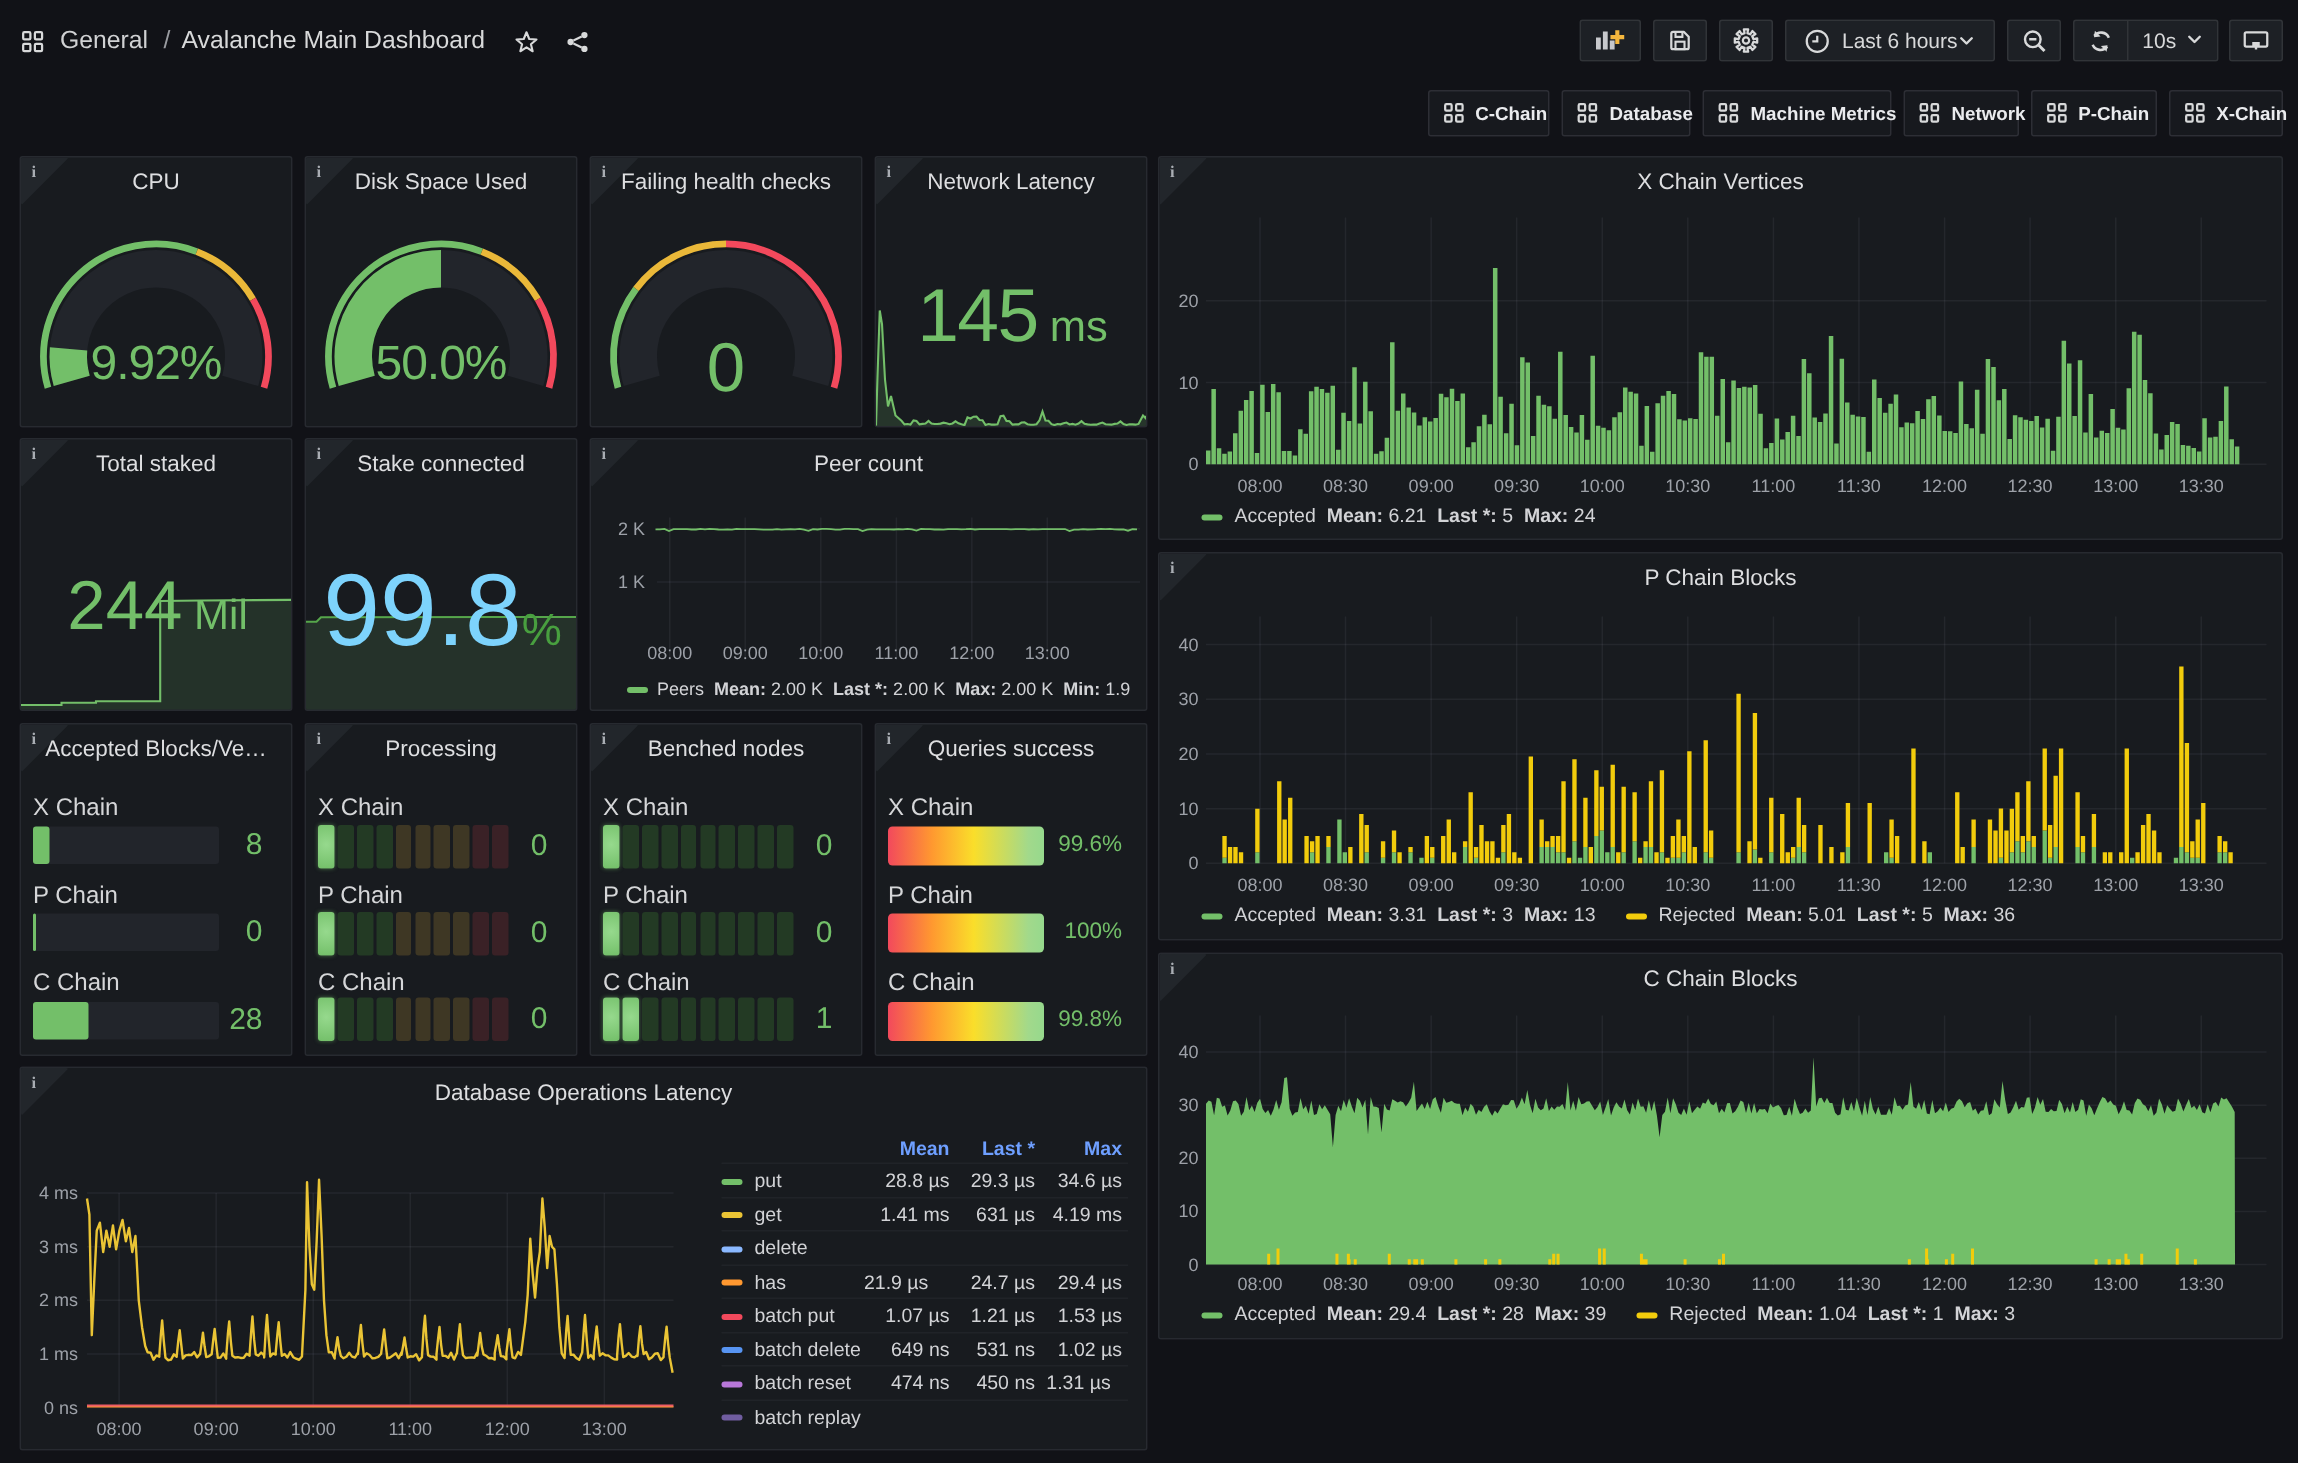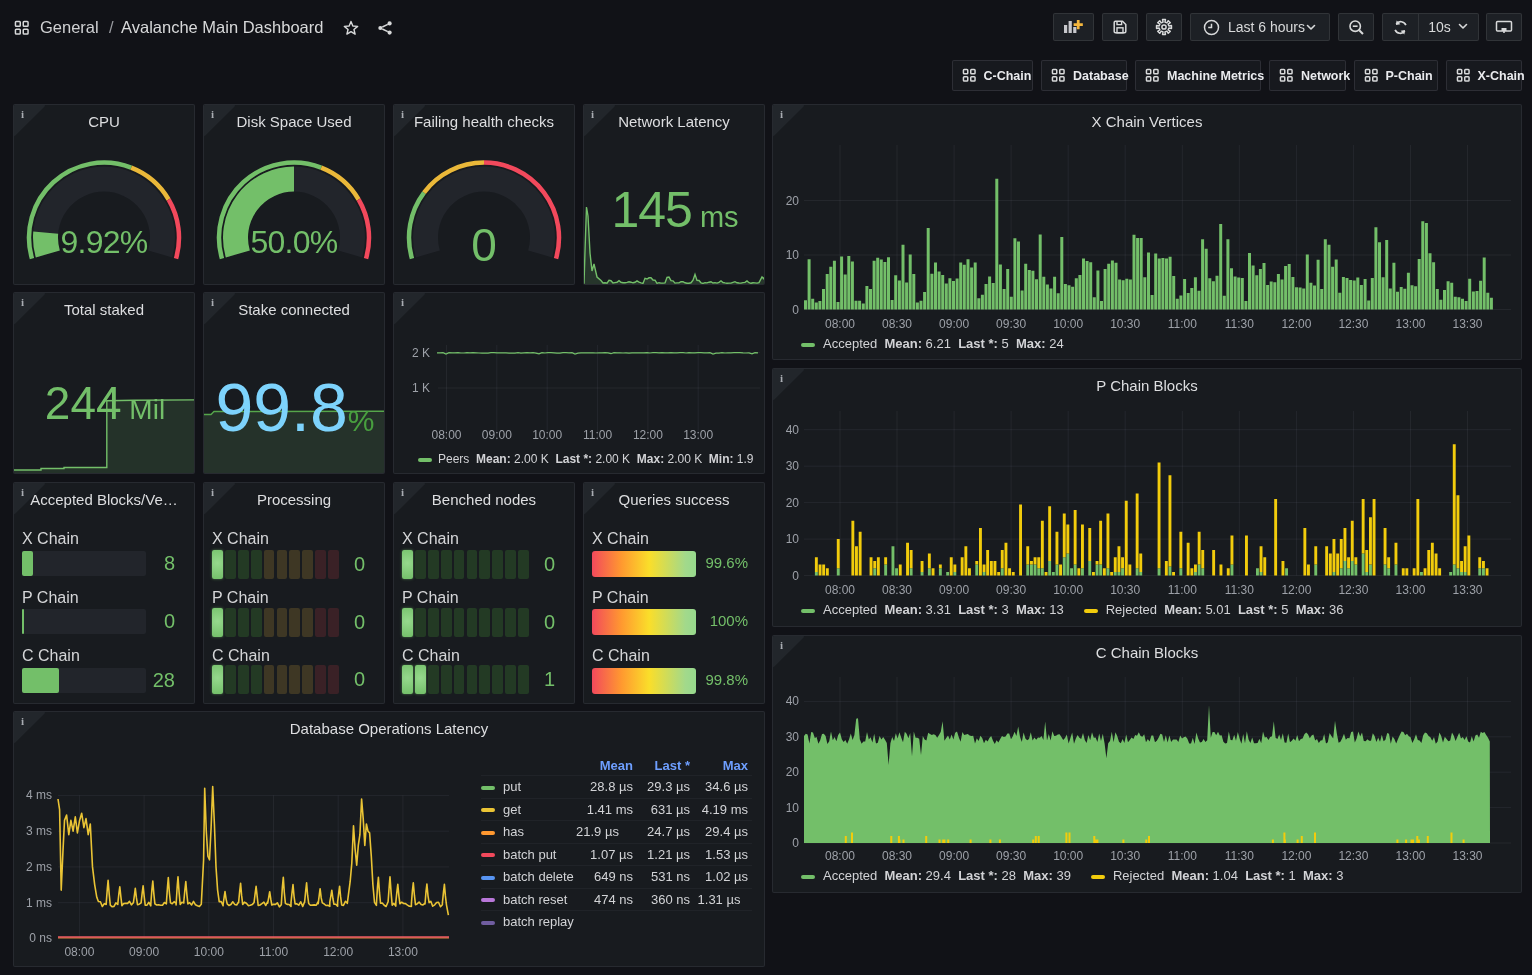--- a/index.html
+++ b/index.html
@@ -241,20 +241,21 @@
       <path d="M 0.0 121.5 L 7.0 121.5 L 10.0 118.5 L 182.0 118.3 L 182 182 L 0 182 Z" fill="rgba(115,191,105,0.15)"></path>
       <path d="M 0.0 121.5 L 7.0 121.5 L 10.0 118.5 L 182.0 118.3" stroke="#56a64b" stroke-width="1.4" fill="none"></path>
     </svg>
     <div style="position:absolute;left:0;top:80px;width:182px;text-align:center;white-space:nowrap;line-height:1"><span style="font-size:68px;font-weight:500;color:#7dd3fc">99.8</span><span style="font-size:30px;font-weight:500;color:#489f3f">%</span></div>
   </div>
 <div class="panel" style="left:393px;top:292px;width:372px;height:182px">
     <svg width="32" height="32" style="position:absolute;left:0;top:0">
       <path d="M0 0 H30 Q32 0 30.6 1.4 L1.4 30.6 Q0 32 0 30 Z" fill="#22262b"></path>
       <text x="7" y="13" font-family="Liberation Serif, serif" font-weight="bold" font-size="11" fill="#a9adb3">i</text>
     </svg>
+    <div class="ptitle" style="top:7px">Peer count</div>
     <svg width="372" height="182" style="position:absolute;left:0;top:0">
       <line x1="44" y1="59.5" x2="366" y2="59.5" stroke="rgba(204,204,220,0.07)" stroke-width="1"></line>
       <line x1="44" y1="95.0" x2="366" y2="95.0" stroke="rgba(204,204,220,0.07)" stroke-width="1"></line>
       <line x1="52.5" y1="52" x2="52.5" y2="147.0" stroke="rgba(204,204,220,0.07)" stroke-width="1"></line>
       <line x1="102.8" y1="52" x2="102.8" y2="147.0" stroke="rgba(204,204,220,0.07)" stroke-width="1"></line>
       <line x1="153.2" y1="52" x2="153.2" y2="147.0" stroke="rgba(204,204,220,0.07)" stroke-width="1"></line>
       <line x1="203.6" y1="52" x2="203.6" y2="147.0" stroke="rgba(204,204,220,0.07)" stroke-width="1"></line>
       <line x1="253.9" y1="52" x2="253.9" y2="147.0" stroke="rgba(204,204,220,0.07)" stroke-width="1"></line>
       <line x1="304.2" y1="52" x2="304.2" y2="147.0" stroke="rgba(204,204,220,0.07)" stroke-width="1"></line>
       <path d="M 43.0 59.9 L 46.0 59.9 L 49.0 59.6 L 52.0 61.0 L 55.0 59.7 L 58.0 59.8 L 61.0 59.8 L 64.0 59.7 L 67.0 60.0 L 70.0 60.0 L 73.0 59.6 L 76.0 59.9 L 79.0 59.6 L 82.0 59.8 L 85.0 60.0 L 88.0 60.1 L 91.0 60.0 L 94.0 60.1 L 97.0 59.6 L 100.0 59.7 L 103.0 59.8 L 106.0 59.8 L 109.0 59.8 L 112.0 59.9 L 115.0 60.1 L 118.0 60.1 L 121.0 60.1 L 124.0 59.7 L 127.0 60.1 L 130.0 59.9 L 133.0 59.7 L 136.0 59.9 L 139.0 59.6 L 142.0 60.1 L 145.0 60.9 L 148.0 59.7 L 151.0 60.0 L 154.0 59.6 L 157.0 59.6 L 160.0 59.8 L 163.0 60.1 L 166.0 60.1 L 169.0 59.6 L 172.0 59.6 L 175.0 59.8 L 178.0 59.7 L 181.0 61.0 L 184.0 60.1 L 187.0 59.8 L 190.0 59.9 L 193.0 59.9 L 196.0 59.9 L 199.0 59.9 L 202.0 60.0 L 205.0 59.8 L 208.0 59.9 L 211.0 59.6 L 214.0 59.9 L 217.0 60.7 L 220.0 59.6 L 223.0 59.8 L 226.0 59.8 L 229.0 60.0 L 232.0 59.9 L 235.0 60.1 L 238.0 59.8 L 241.0 59.8 L 244.0 59.8 L 247.0 59.9 L 250.0 59.8 L 253.0 59.6 L 256.0 60.0 L 259.0 59.7 L 262.0 59.7 L 265.0 59.8 L 268.0 59.7 L 271.0 59.8 L 274.0 59.8 L 277.0 59.7 L 280.0 59.9 L 283.0 59.8 L 286.0 59.7 L 289.0 59.7 L 292.0 60.0 L 295.0 59.7 L 298.0 59.9 L 301.0 59.8 L 304.0 59.7 L 307.0 59.7 L 310.0 59.8 L 313.0 59.8 L 316.0 59.7 L 319.0 61.1 L 322.0 60.1 L 325.0 60.1 L 328.0 59.7 L 331.0 60.0 L 334.0 59.9 L 337.0 59.8 L 340.0 59.6 L 343.0 59.7 L 346.0 59.6 L 349.0 59.9 L 352.0 60.0 L 355.0 59.9 L 358.0 60.8 L 361.0 59.7 L 364.0 59.9" stroke="#73bf69" stroke-width="1.2" fill="none"></path>
@@ -543,41 +544,47 @@
         <div style="width:57px;text-align:right">29.3 µs</div>
         <div style="width:58px;text-align:right">34.6 µs</div>
       </div>
       <div style="display:flex;height:22.5px;align-items:center;border-top:1px solid rgba(204,204,220,0.05)">
         <div style="width:95px"><span class="dash" style="background:#eac435"></span>get</div>
         <div style="width:57px;text-align:right">1.41 ms</div>
         <div style="width:57px;text-align:right">631 µs</div>
         <div style="width:58px;text-align:right">4.19 ms</div>
       </div>
       <div style="display:flex;height:22.5px;align-items:center;border-top:1px solid rgba(204,204,220,0.05)">
+        <div style="width:95px"><span class="dash" style="background:#8ab8ff"></span>delete</div>
+        <div style="width:57px;text-align:right"></div>
+        <div style="width:57px;text-align:right"></div>
+        <div style="width:58px;text-align:right"></div>
+      </div>
+      <div style="display:flex;height:22.5px;align-items:center;border-top:1px solid rgba(204,204,220,0.05)">
         <div style="width:95px"><span class="dash" style="background:#ff9830"></span>has</div>
         <div style="width:57px;text-align:left">21.9 µs</div>
         <div style="width:57px;text-align:right">24.7 µs</div>
         <div style="width:58px;text-align:right">29.4 µs</div>
       </div>
       <div style="display:flex;height:22.5px;align-items:center;border-top:1px solid rgba(204,204,220,0.05)">
         <div style="width:95px"><span class="dash" style="background:#f2495c"></span>batch put</div>
         <div style="width:57px;text-align:right">1.07 µs</div>
         <div style="width:57px;text-align:right">1.21 µs</div>
         <div style="width:58px;text-align:right">1.53 µs</div>
       </div>
       <div style="display:flex;height:22.5px;align-items:center;border-top:1px solid rgba(204,204,220,0.05)">
         <div style="width:95px"><span class="dash" style="background:#5794f2"></span>batch delete</div>
         <div style="width:57px;text-align:right">649 ns</div>
         <div style="width:57px;text-align:right">531 ns</div>
         <div style="width:58px;text-align:right">1.02 µs</div>
       </div>
       <div style="display:flex;height:22.5px;align-items:center;border-top:1px solid rgba(204,204,220,0.05)">
         <div style="width:95px"><span class="dash" style="background:#b877d9"></span>batch reset</div>
         <div style="width:57px;text-align:right">474 ns</div>
-        <div style="width:57px;text-align:right">360 ns</div>
+        <div style="width:57px;text-align:right">450 ns</div>
         <div style="width:58px;text-align:center">1.31 µs</div>
       </div>
       <div style="display:flex;height:22.5px;align-items:center;border-top:1px solid rgba(204,204,220,0.05)">
         <div style="width:95px"><span class="dash" style="background:#705da0"></span>batch replay</div>
         <div style="width:57px;text-align:right"></div>
         <div style="width:57px;text-align:right"></div>
         <div style="width:58px;text-align:right"></div>
       </div>
     </div>
   </div>

